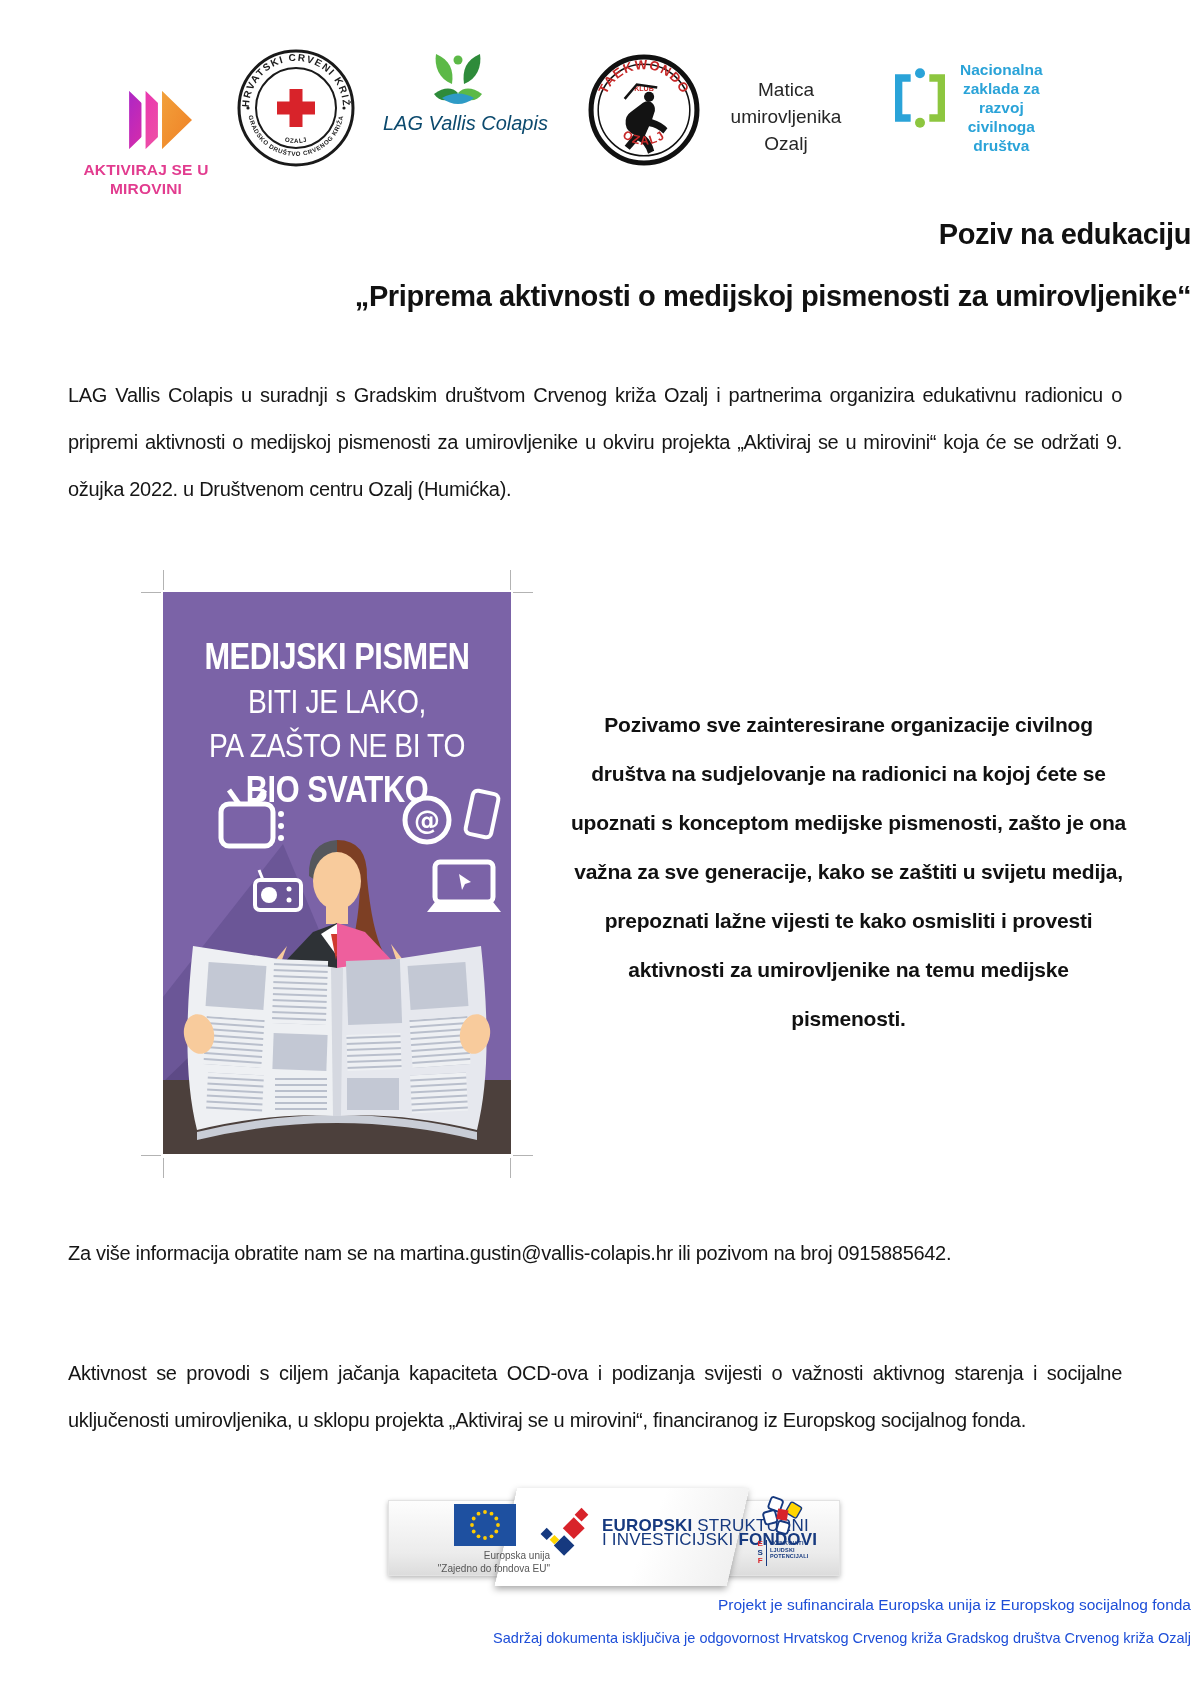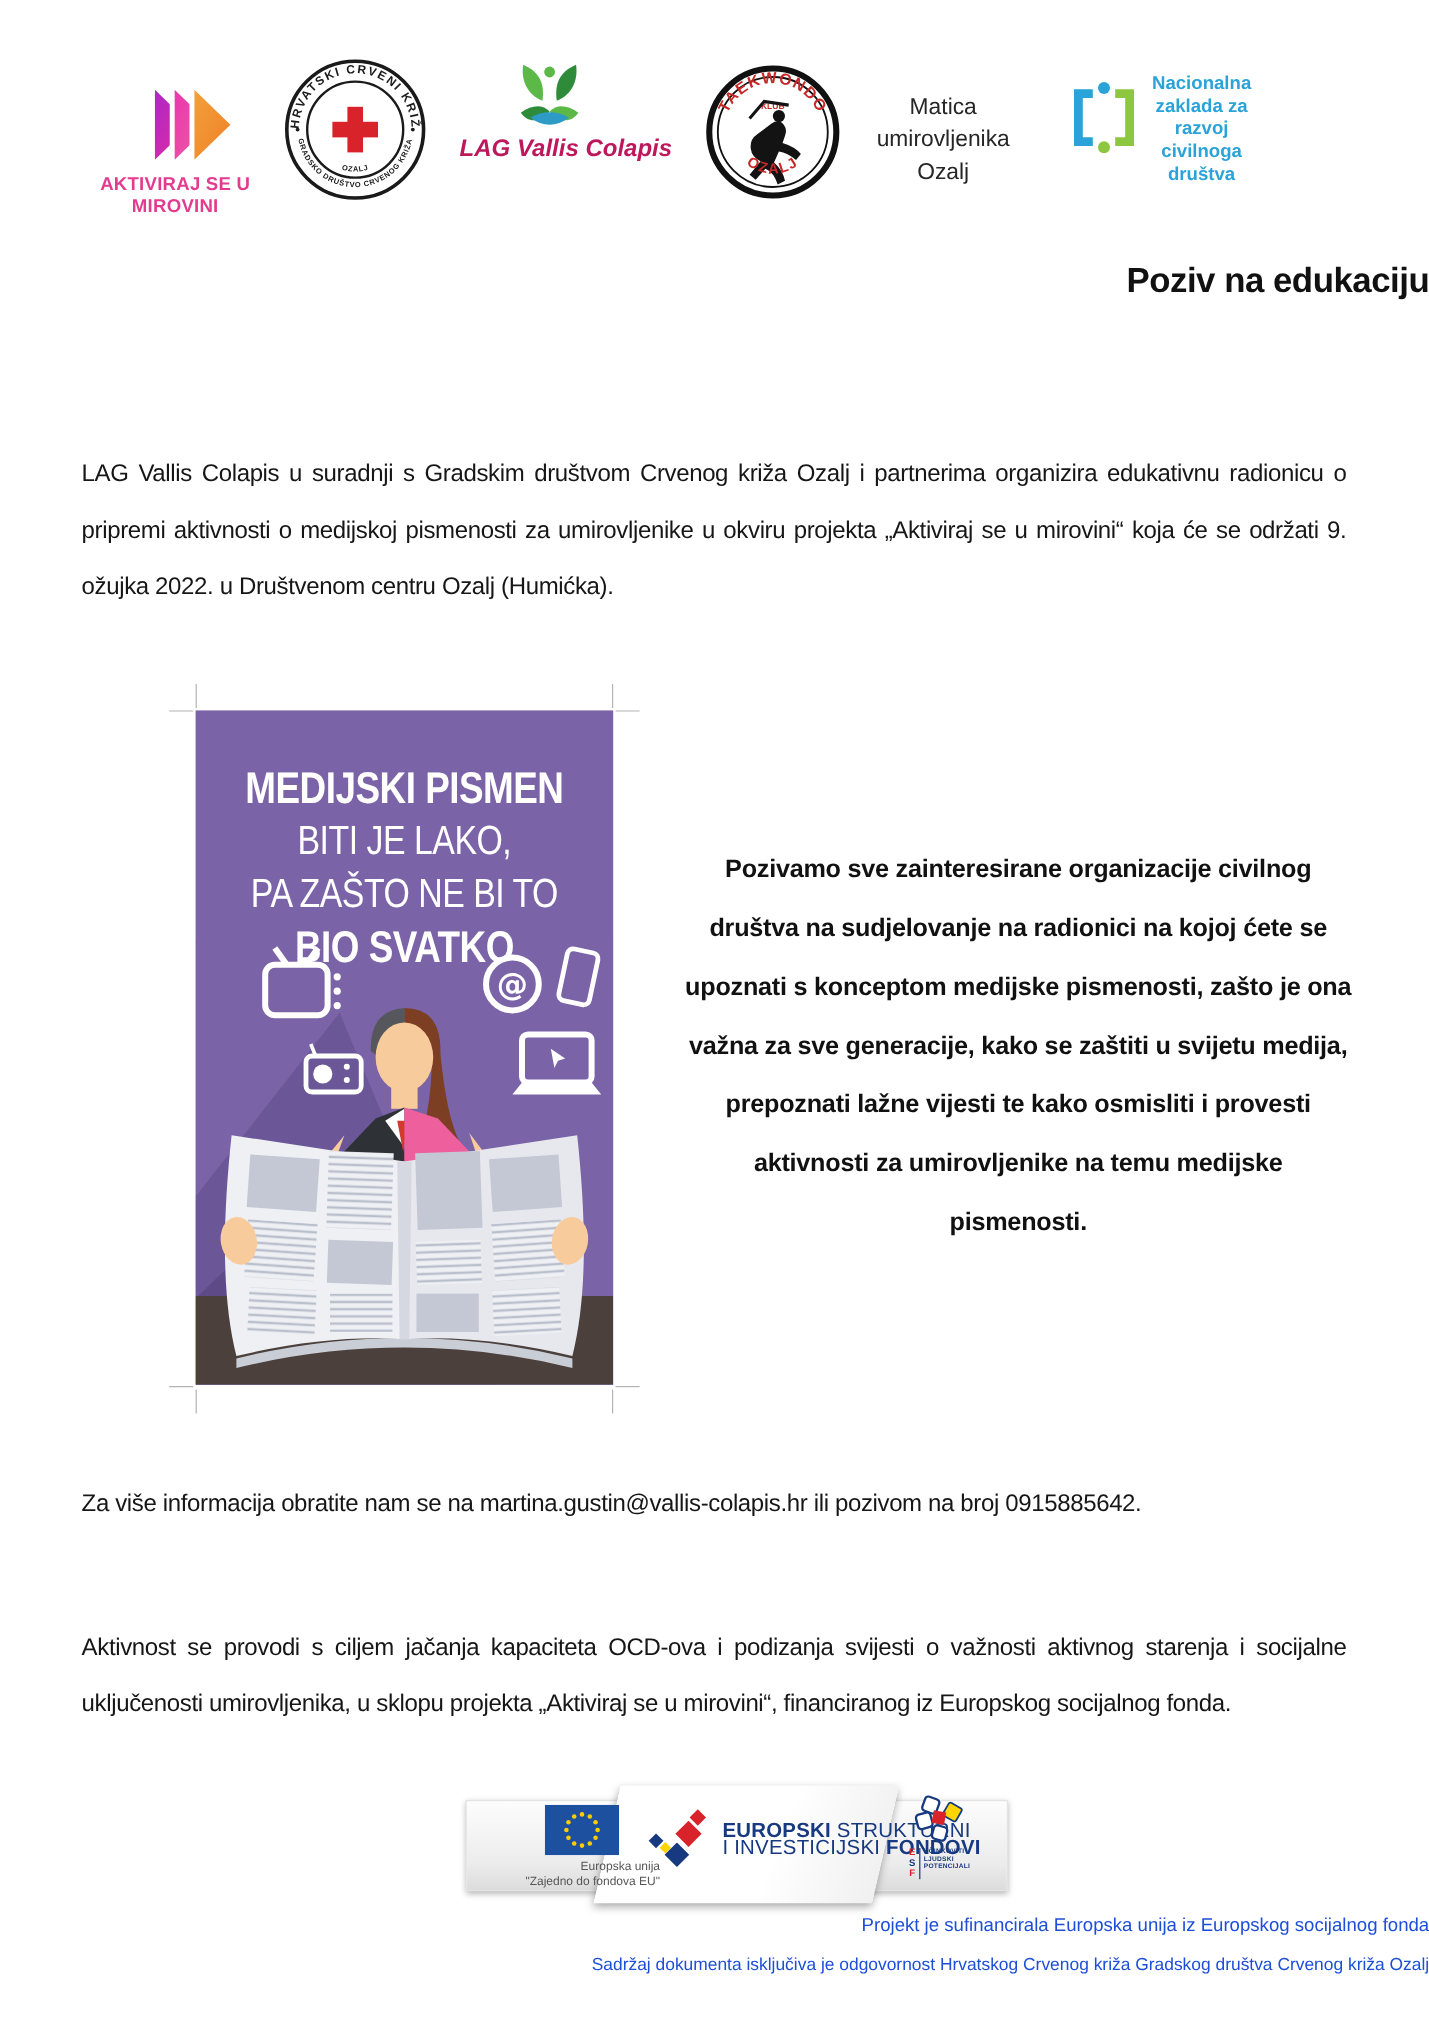--- a/index.html
+++ b/index.html
@@ -4,21 +4,21 @@
 <style>
   html,body { margin:0; padding:0; background:#ffffff; }
   .page {
     position:relative; width:1191px; height:1684px; background:#fff;
     font-family:"Liberation Sans","DejaVu Sans",sans-serif; color:#1a1a1a; overflow:hidden;
   }
   .abs { position:absolute; }
 
   
   .logo-caption { font-weight:700; text-align:center; line-height:19px; font-size:15.5px; letter-spacing:.2px; }
-  .lag-label { font-weight:700; font-style:italic; color:#be185d; font-size:20px; white-space:nowrap; }
+  .lag-label { font-weight:400; font-style:italic; color:#0c4a6e; font-size:20px; white-space:nowrap; }
   .matica { text-align:center; font-size:19px; line-height:27px; color:#262626; }
   .zaklada-text { font-weight:700; font-size:15.5px; line-height:19px; color:#2aa3d8; }
 
   
   .doc-title, .doc-subtitle {
     width:100%; text-align:right; font-weight:700; font-size:29px; letter-spacing:-0.4px; color:#111;
   }
 
   
   .para {
@@ -55,21 +55,21 @@
   .esf-words div { font-size:5.5px; font-weight:700; line-height:6.5px; color:#16397f; letter-spacing:.2px; }
 
   
   .footer-line { width:100%; text-align:right; color:#1d4ed8; }
 </style>
 </head>
 <body>
 
 <div class="page">
 
-  <div class="abs" style="left:110px; top:68px;">
+  <div class="abs" style="left:110px; top:84px;">
     <svg width="72" height="72" viewBox="0 0 70 70" style="display:block; margin:0 auto;">
       <defs>
         <linearGradient id="ga1" x1="0" y1="0" x2="1" y2="1">
             <stop offset="0" stop-color="#a826c9"></stop>
             <stop offset="1" stop-color="#ee2f9a"></stop>
           </linearGradient>
         <linearGradient id="ga2" x1="0" y1="0" x2="1" y2="1">
             <stop offset="0" stop-color="#e935b1"></stop>
             <stop offset="1" stop-color="#f0609e"></stop>
           </linearGradient>
@@ -162,20 +162,21 @@
     <div class="zaklada-text" style="float:left; margin-left:8px; margin-top:8px;text-align:center;">
       <div>Nacionalna</div>
       <div>zaklada za</div>
       <div>razvoj</div>
       <div>civilnoga</div>
       <div>društva</div>
     </div>
   </div>
 
   <div class="abs doc-title" style="top:218px;">Poziv na edukaciju</div>
+  <div class="abs doc-subtitle" style="top:280px;">„Priprema aktivnosti o medijskoj pismenosti za umirovljenike“</div>
 
   <div class="abs para" style="top:372px;">LAG Vallis Colapis u suradnji s Gradskim društvom Crvenog križa Ozalj i partnerima organizira edukativnu radionicu o pripremi aktivnosti o medijskoj pismenosti za umirovljenike u okviru projekta „Aktiviraj se u mirovini“ koja će se održati 9. ožujka 2022. u Društvenom centru Ozalj (Humićka).</div>
 
   <svg class="abs" style="left:139px; top:568px;" width="396" height="612">
     <g stroke="#b3b3b3" stroke-width="1">
       <line x1="2" y1="24.5" x2="22" y2="24.5"></line>
         <line x1="24.5" y1="2" x2="24.5" y2="22"></line>
       <line x1="374" y1="24.5" x2="394" y2="24.5"></line>
         <line x1="371.5" y1="2" x2="371.5" y2="22"></line>
       <line x1="2" y1="587.5" x2="22" y2="587.5"></line>

